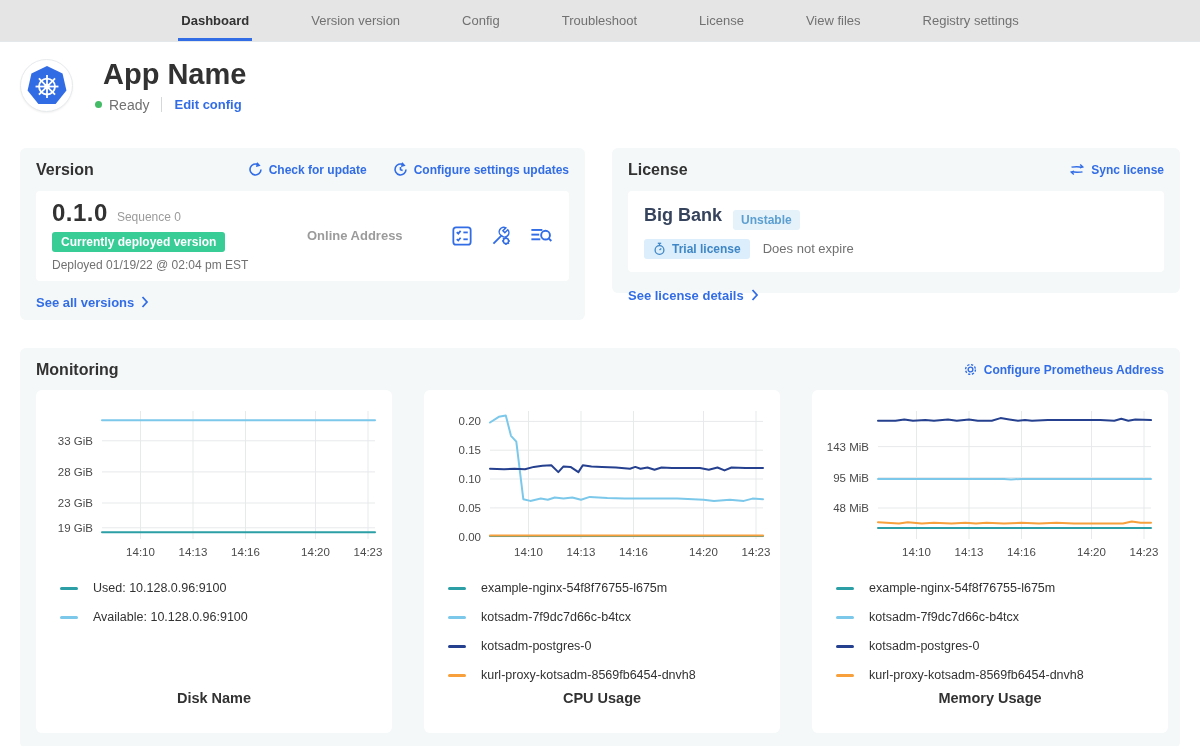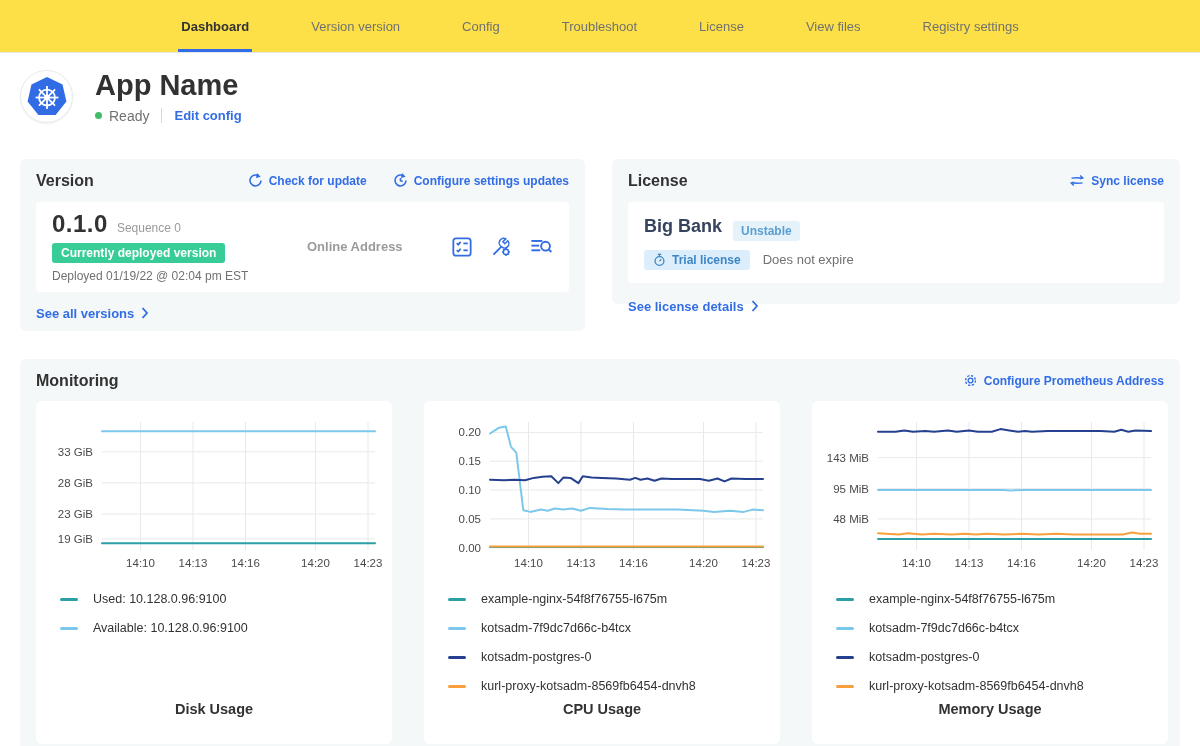--- a/index.html
+++ b/index.html
@@ -1,32 +1,32 @@
 <!DOCTYPE html>
 <html><head>
 <meta charset="utf-8">
 <style>
   * { margin:0; padding:0; box-sizing:border-box; }
   html,body { width:1200px; height:746px; background:#ffffff;
     font-family:"Liberation Sans", sans-serif; color:#323232; overflow:hidden; }
 
   
-  .topnav { height:53px; display:flex; justify-content:center; align-items:stretch;
-    gap:56px; border-bottom:1px solid #e5e8ea; background:#fde047; }
+  .topnav { height:42px; display:flex; justify-content:center; align-items:stretch;
+    gap:56px; border-bottom:1px solid #e5e8ea; background:#e5e5e5; }
   .tab { display:flex; align-items:center; font-size:13px; color:#717171;
     border-bottom:3px solid transparent; padding:3px 3px 0 3px; cursor:pointer; }
   .tab.active { color:#323232; font-weight:700; border-bottom-color:#326de6; }
 
   
   .app-header { display:flex; align-items:center; margin:17px 0 0 20px; }
   .app-logo { width:53px; height:53px; border-radius:50%; background:#fff;
     border:1px solid #e7eaec; box-shadow:0 1px 2px rgba(0,0,0,.06);
     display:flex; align-items:center; justify-content:center; }
   .app-title-block { margin-left:22px; }
-  .app-name { font-size:29px; font-weight:700; color:#323232; line-height:1.1; }
+  .app-name { font-size:29px; font-weight:700; color:#323232; line-height:1.1;margin-left:8px; }
   .status-row { display:flex; align-items:center; margin-top:6px; font-size:14px; }
   .status-dot { width:7px; height:7px; border-radius:50%; background:#44bb66; margin-right:7px; }
   .status-text { color:#717171; }
   .vdiv { width:1px; height:15px; background:#d4d8da; margin:0 12px; }
   .link { color:#326de6; font-weight:600; font-size:13px; text-decoration:none; cursor:pointer; }
   .link-sm { color:#326de6; font-weight:700; font-size:12px; display:inline-flex;
     align-items:center; gap:6px; cursor:pointer; white-space:nowrap; }
 
   
   .panels-row { display:flex; gap:27px; margin:35px 20px 0 20px; align-items:flex-start; }
@@ -281,21 +281,21 @@
       <div class="legend">
         <div class="legend-item">
           <span class="dash" style="background: rgb(43, 159, 165);"></span>
           <span class="legend-label">Used: 10.128.0.96:9100</span>
         </div>
         <div class="legend-item">
           <span class="dash" style="background: rgb(124, 200, 234);"></span>
           <span class="legend-label">Available: 10.128.0.96:9100</span>
         </div>
       </div>
-      <div class="chart-title">Disk Usage</div>
+      <div class="chart-title">Disk Name</div>
     </div>
 
     <div class="chart-card">
       <svg class="chart-svg" width="336" height="168">
           <line x1="56" x2="329" y1="138.7" y2="138.7" stroke="#e7e9ea" stroke-width="1"></line>
           <text x="47" y="142.7" text-anchor="end" font-size="11.5" fill="#4a4a4a">0.00</text>
           <line x1="56" x2="329" y1="109.9" y2="109.9" stroke="#e7e9ea" stroke-width="1"></line>
           <text x="47" y="113.9" text-anchor="end" font-size="11.5" fill="#4a4a4a">0.05</text>
           <line x1="56" x2="329" y1="81.0" y2="81.0" stroke="#e7e9ea" stroke-width="1"></line>
           <text x="47" y="85" text-anchor="end" font-size="11.5" fill="#4a4a4a">0.10</text>

